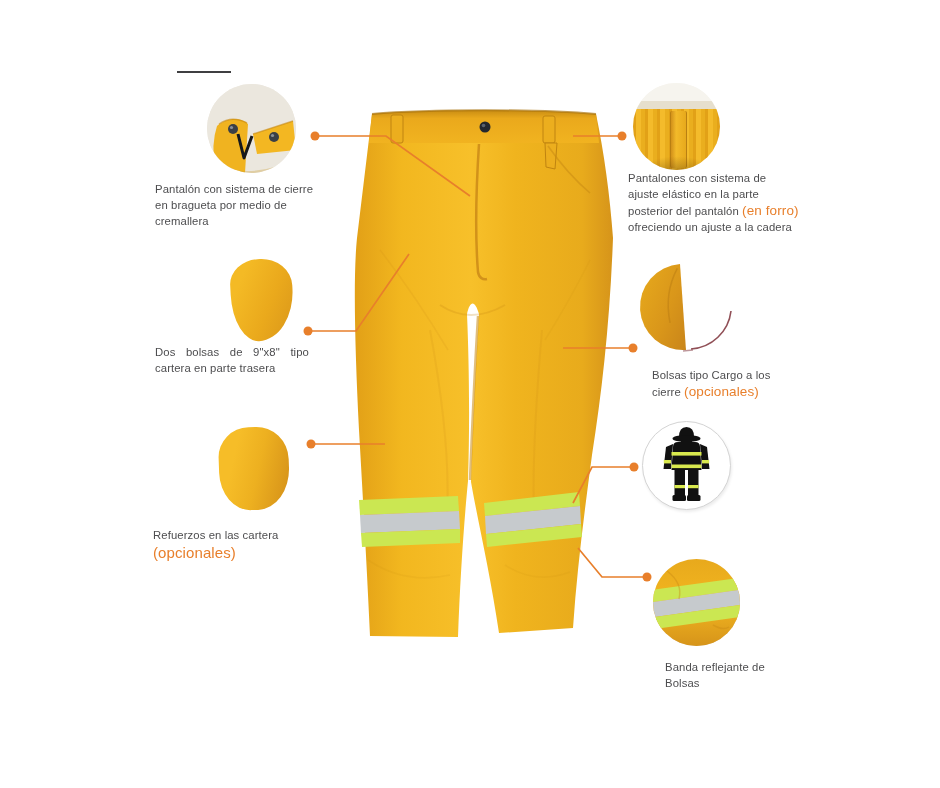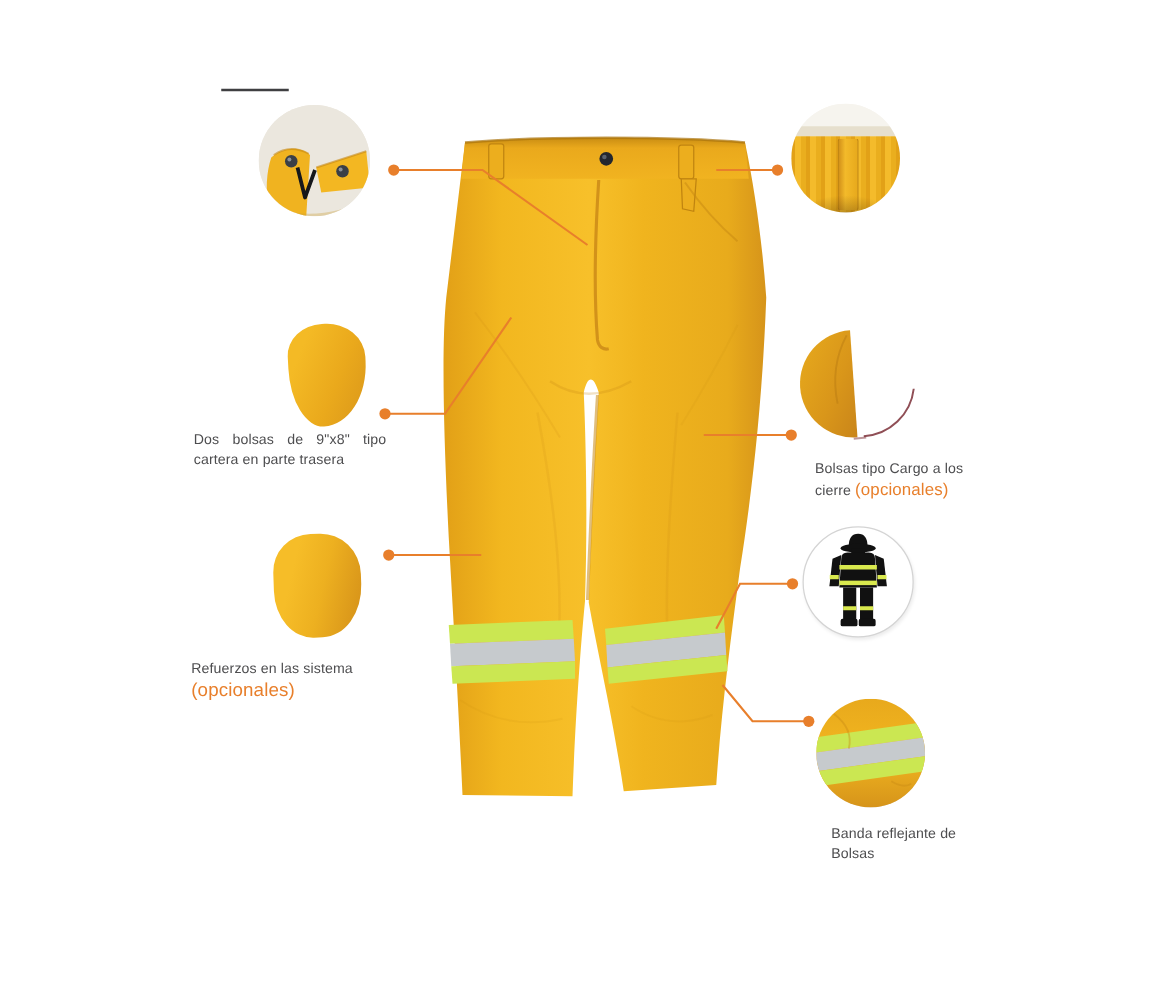--- a/index.html
+++ b/index.html
@@ -231,30 +231,36 @@
       <g transform="rotate(-8 43 43)">
         <rect x="-12" y="25" width="112" height="12" fill="#cbe752"></rect>
         <rect x="-12" y="37" width="112" height="15" fill="#c6cacd"></rect>
         <rect x="-12" y="52" width="112" height="12" fill="#cbe752"></rect>
       </g>
       <path d="M14,12 Q30,24 26,40" stroke="#c98a14" stroke-width="1.5" fill="none" opacity=".4"></path>
       <path d="M60,66 Q70,72 76,68" stroke="#c98a14" stroke-width="1.5" fill="none" opacity=".4"></path>
     </svg>
   </div>
 
+  <div class="abs caption" style="left:155px;top:181px;width:168px">
+    <span>Pantalón con sistema de cierre en bragueta por medio de cremallera</span>
+  </div>
 
   <div class="abs caption" style="left:155px;top:344px;width:154px;text-align:justify">
     <span>Dos bolsas de 9"x8" tipo cartera en parte trasera</span>
   </div>
 
   <div class="abs caption" style="left:153px;top:527px;width:175px">
-    <span>Refuerzos en las sistema</span><br>
+    <span>Refuerzos en las cartera</span><br>
     <span class="hl-big">(opcionales)</span>
   </div>
 
+  <div class="abs caption" style="left:628px;top:170px;width:172px">
+    <span>Pantalones con sistema de ajuste elástico en la parte posterior del pantalón </span><span class="hl">(en forro)</span><span> ofreciendo un ajuste a la cadera</span>
+  </div>
 
   <div class="abs caption" style="left:652px;top:367px;width:150px">
     <span>Bolsas tipo Cargo a los cierre </span><span class="hl">(opcionales)</span>
   </div>
 
   <div class="abs caption" style="left:665px;top:659px;width:115px">
     <span>Banda reflejante de Bolsas</span>
   </div>
 
 </div>

